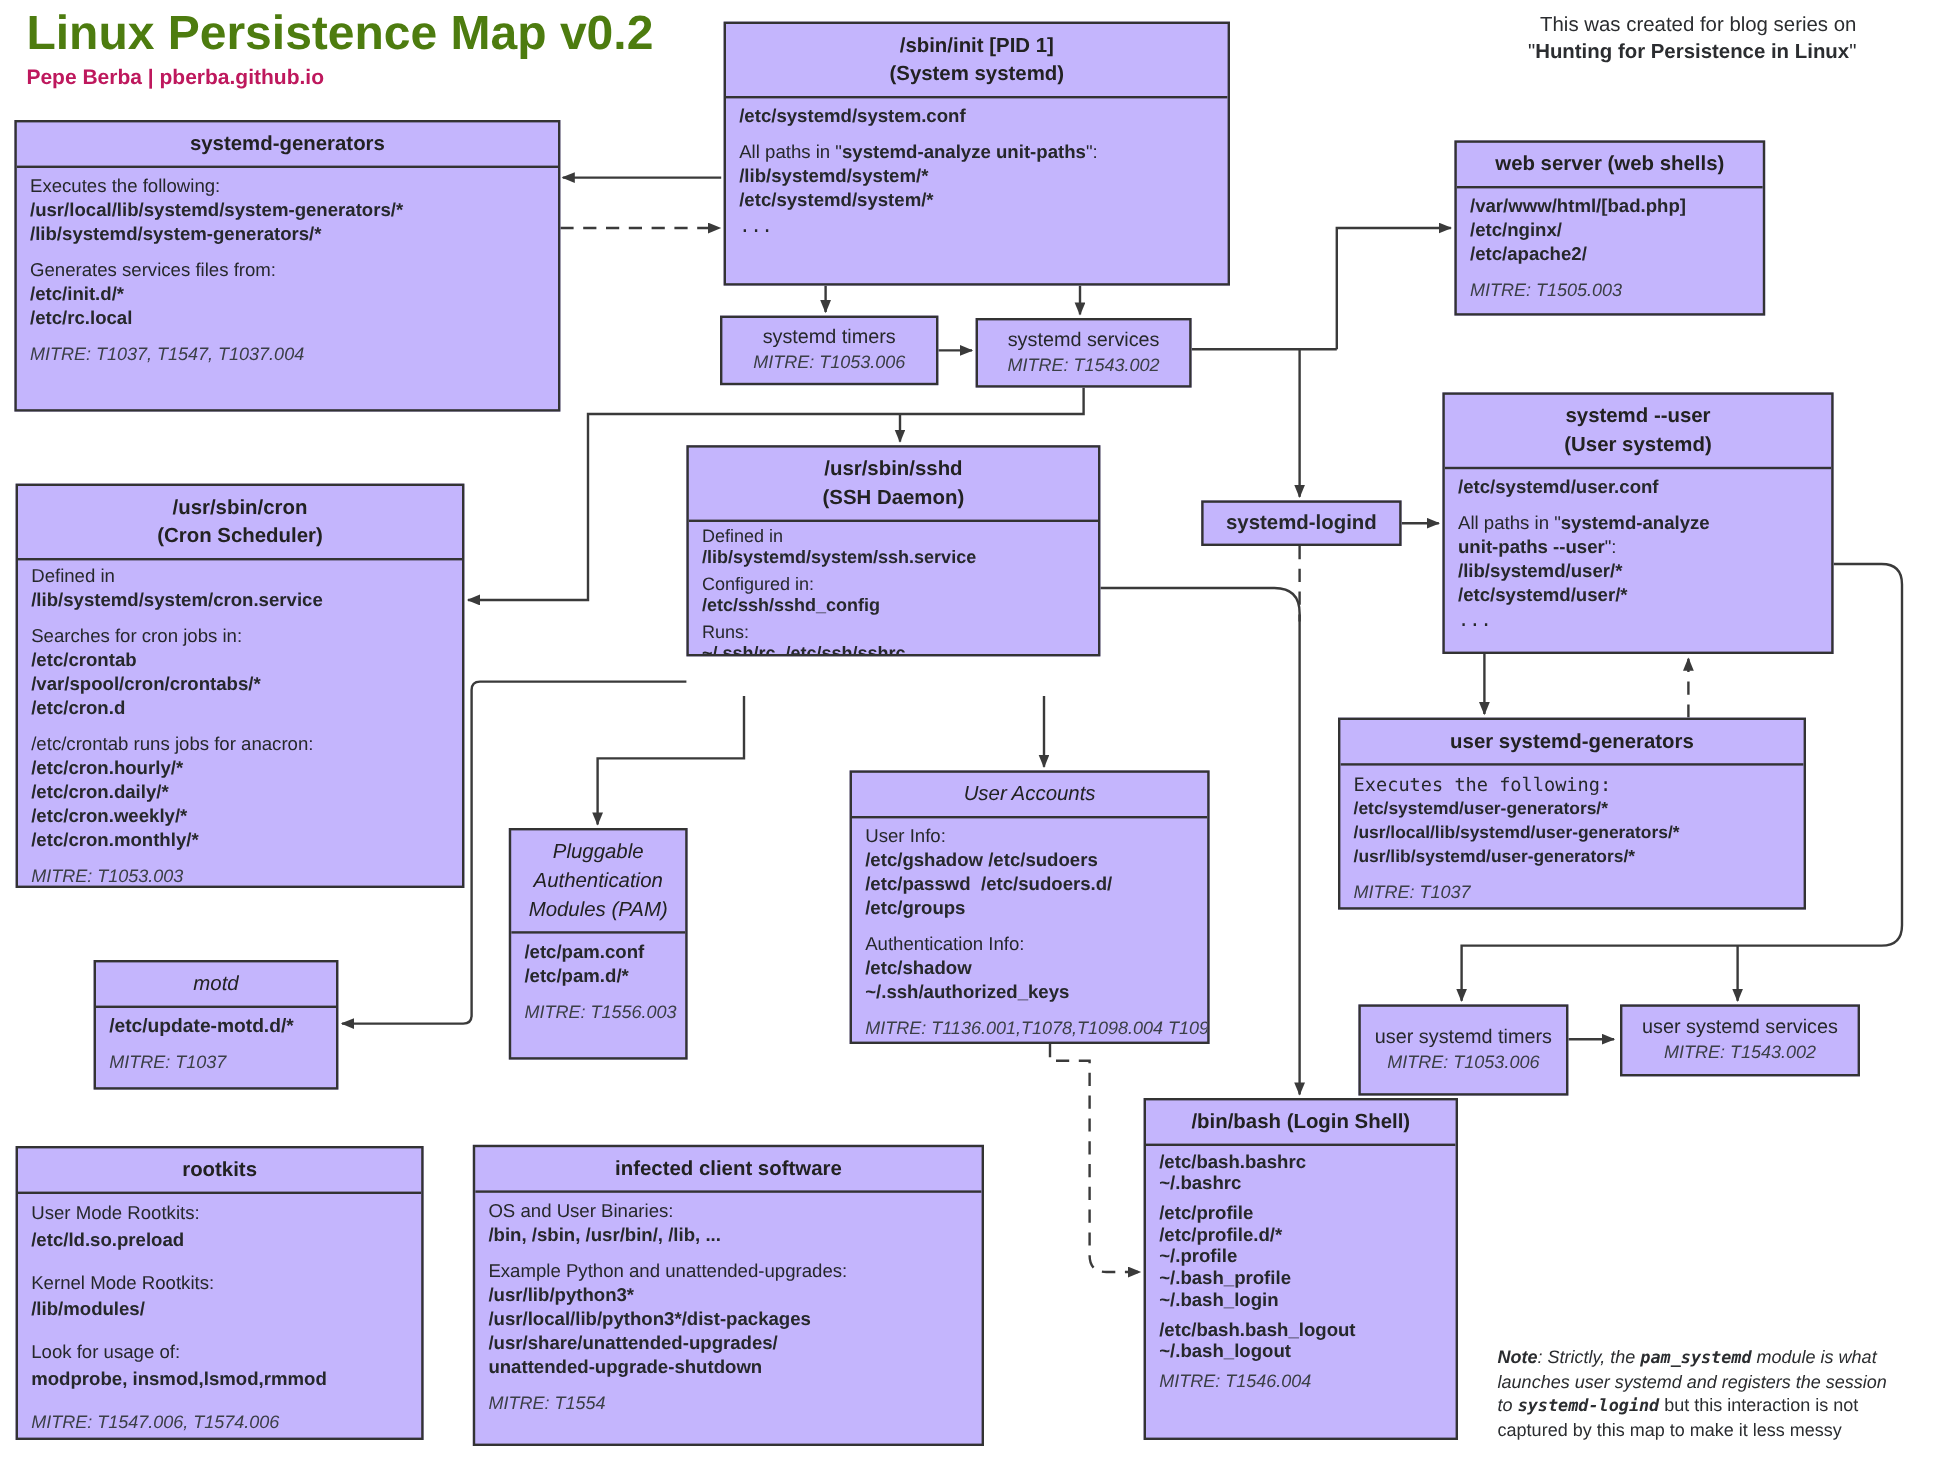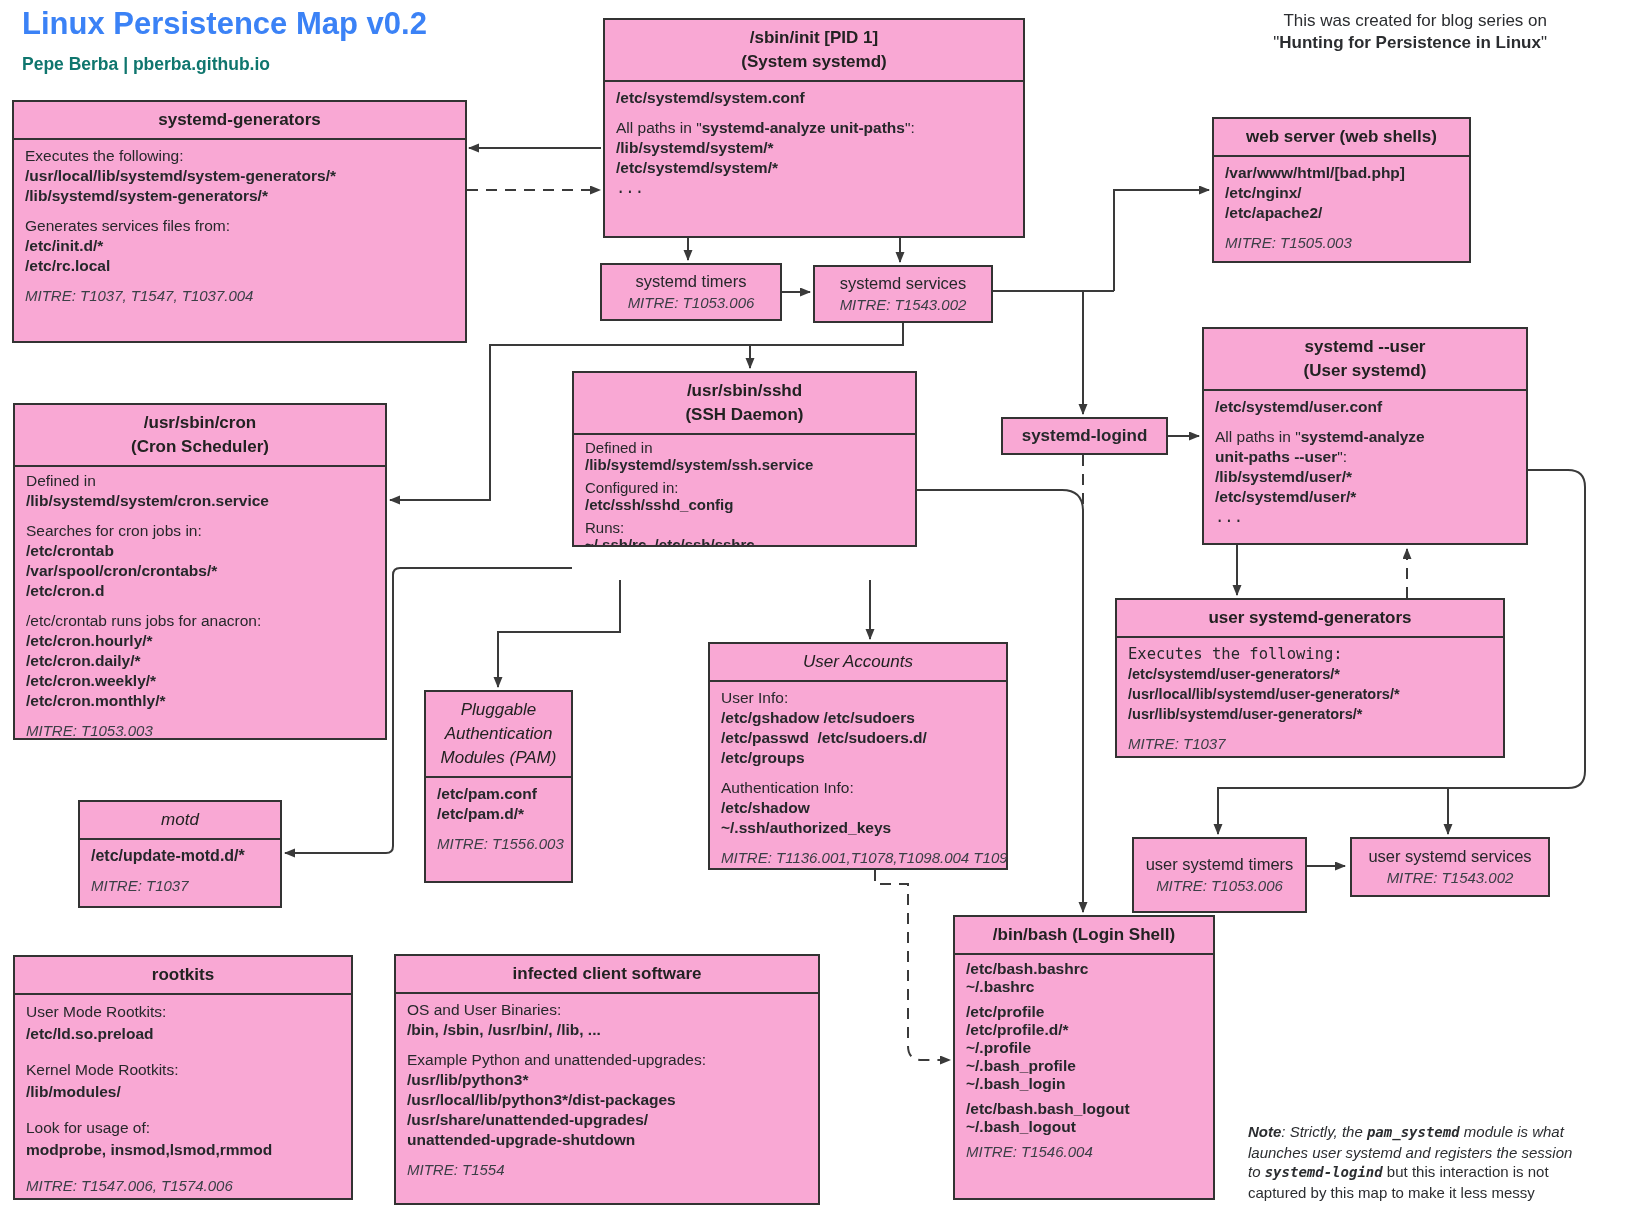--- a/index.html
+++ b/index.html
@@ -1,24 +1,24 @@
 <!DOCTYPE html>
 <html><head>
 <meta charset="utf-8">
 <style>
   html,body{margin:0;padding:0;background:#fff;}
   .canvas{position:relative;width:1631px;height:1218px;background:#fff;overflow:hidden;
           font-family:"Liberation Sans",sans-serif;color:#26282b;}
   .wires{position:absolute;left:0;top:0;width:1631px;height:1218px;}
-  .main-title{position:absolute;left:22px;top:6px;font-size:31px;font-weight:bold;color:#3b82f6;}
-  .sub-title{position:absolute;left:22px;top:54px;font-size:17.5px;font-weight:bold;color:#0f766e;}
+  .main-title{position:absolute;left:22px;top:6px;font-size:40px;font-weight:bold;color:#4d7c0f;}
+  .sub-title{position:absolute;left:22px;top:54px;font-size:17.5px;font-weight:bold;color:#be185d;}
   .blog-note{position:absolute;left:1235px;top:10px;width:312px;text-align:right;font-size:17px;line-height:22px;color:#2b2d30;}
   .blog-note .b{font-weight:bold;}
 
-  .node{position:absolute;border:2px solid #333;background:#f9a8d4;box-sizing:border-box;overflow:hidden;}
+  .node{position:absolute;border:2px solid #333;background:#c4b5fd;box-sizing:border-box;overflow:hidden;}
   .node .ttl{border-bottom:2px solid #333;text-align:center;font-weight:bold;font-size:17px;line-height:24px;padding:6px 4px;color:#222;}
   .node.it-title .ttl{font-style:italic;font-weight:normal;}
   .node .bd{padding:6px 11px;font-size:15.5px;line-height:20px;}
   .node .bd .ln{white-space:pre;}
   .node .gap{height:10px;}
   .k-label{font-family:"Liberation Sans",sans-serif;}
   .k-mono{font-family:Liberation Sans, sans-serif;font-weight:bold;}
   .k-monoreg{font-family:"DejaVu Sans Mono",monospace;font-weight:normal;}
   .k-mitre{font-style:italic;font-size:15px;color:#3b3f46;font-family:"Liberation Sans",sans-serif;}
 

